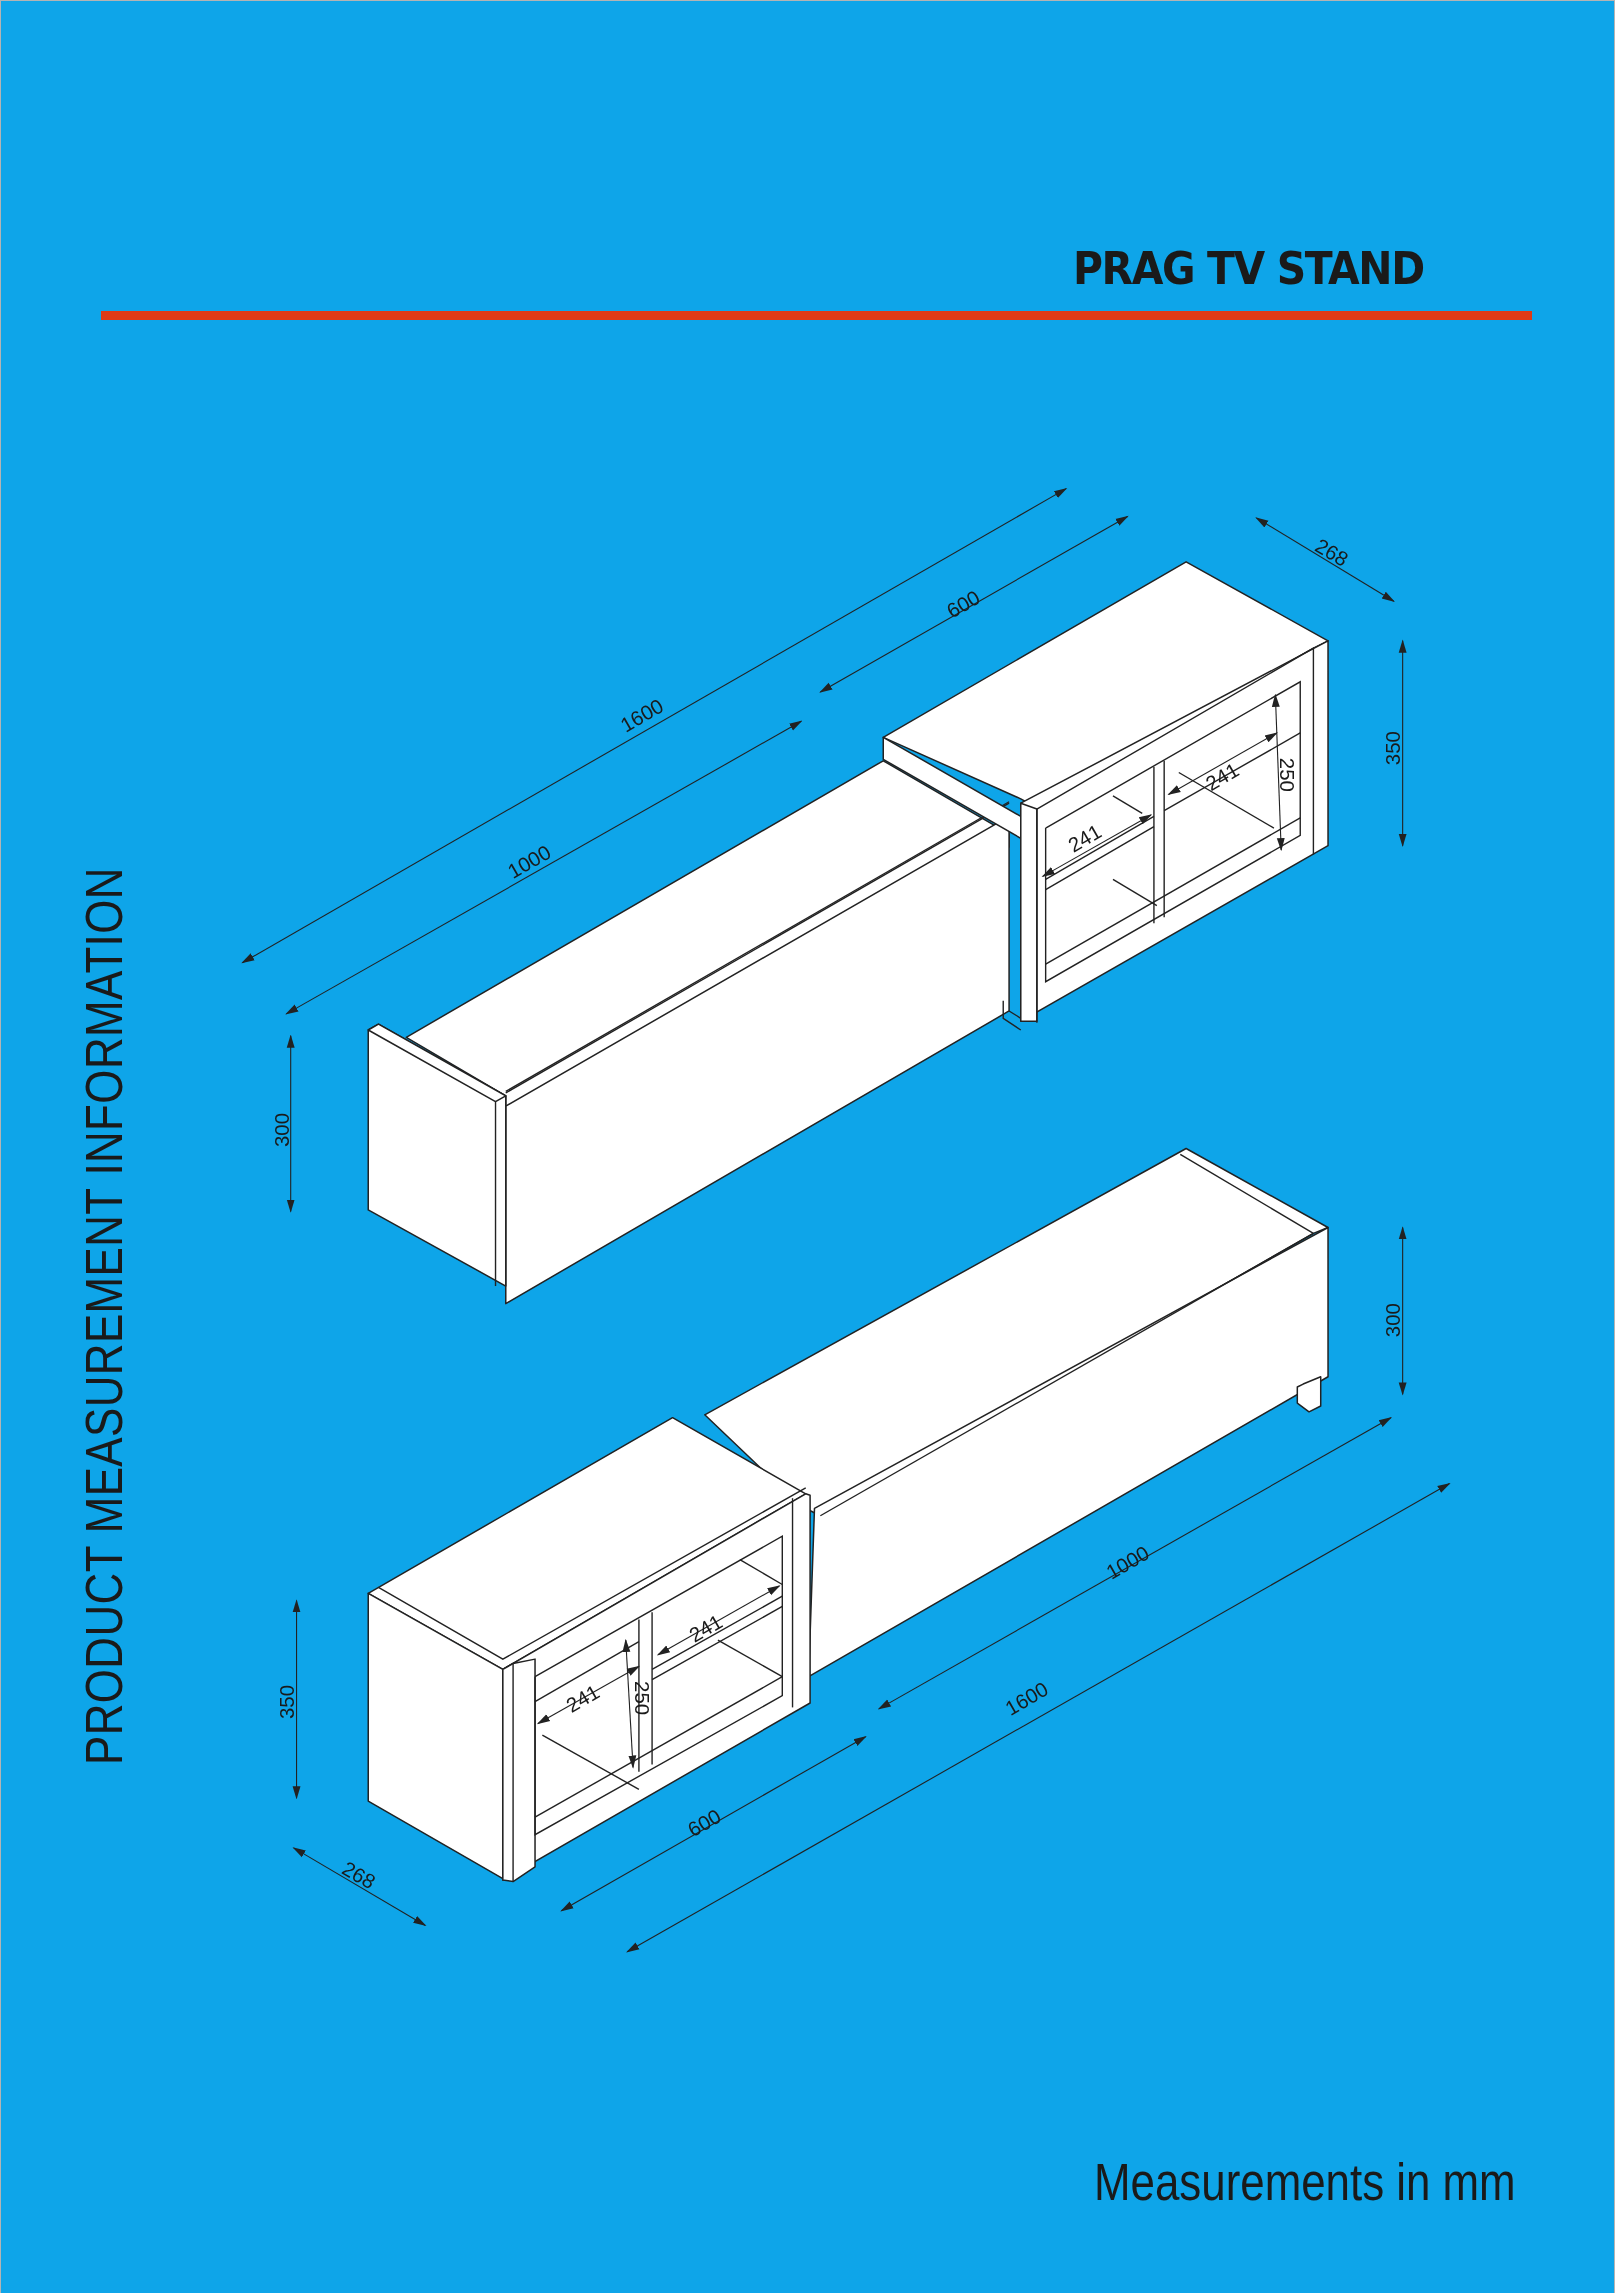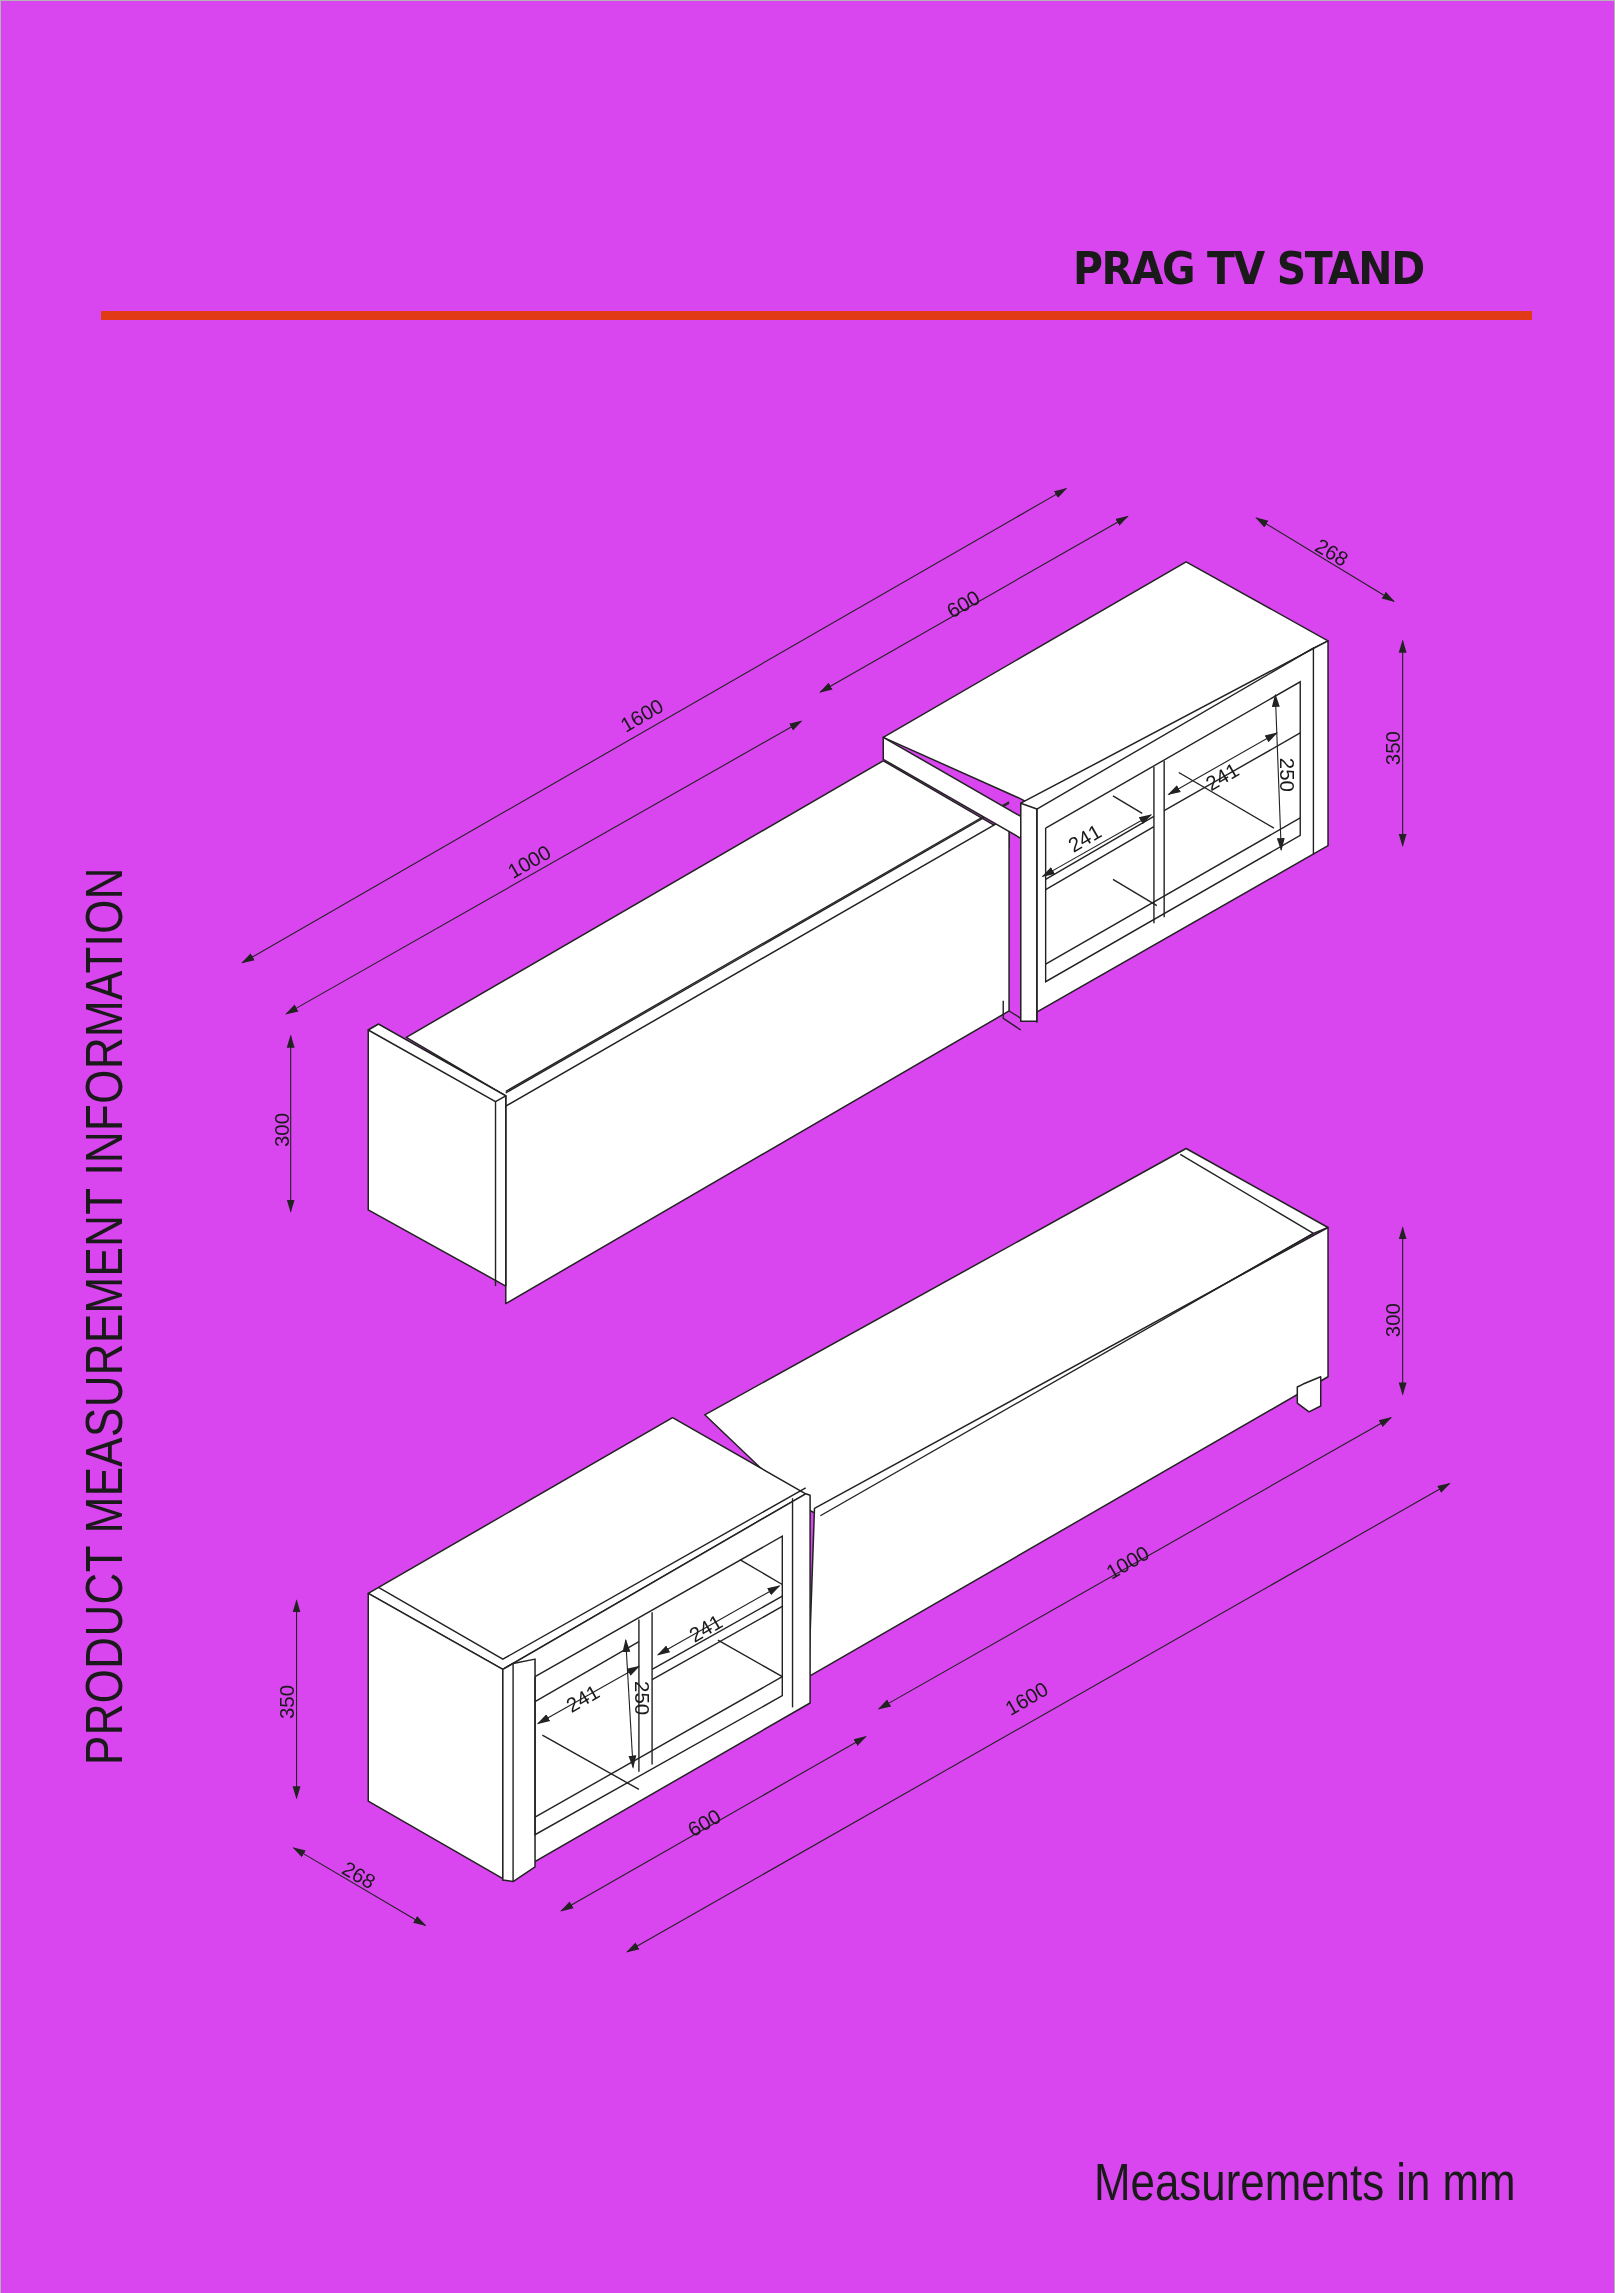--- a/index.html
+++ b/index.html
@@ -1,19 +1,19 @@
 <!DOCTYPE html>
 <html><head>
 <meta charset="utf-8">
 <style>
   html, body { margin:0; padding:0; background:#ffffff; }
   body { width:1615px; height:2294px; position:relative; overflow:hidden; }
   .page {
     position:absolute; left:0; top:0; width:1613px; height:2292px;
-    border:1px solid #b4b4b4; box-sizing:content-box; background:#d946ef;text-decoration:underline;
+    border:1px solid #b4b4b4; box-sizing:content-box; background:#0ea5e9;text-decoration:underline;
   }
   .title {
     position:absolute; left:1072px; top:242px;
     font-family:"DejaVu Sans", sans-serif; font-weight:bold;
     font-size:44px; letter-spacing:-1.5px; color:#1a1a1a;
     transform:scaleX(0.93); transform-origin:left top; white-space:nowrap;
   }
   .accent-rule {
     position:absolute; left:100px; top:310px; width:1431px; height:8.8px;
     background:#e03a16;

